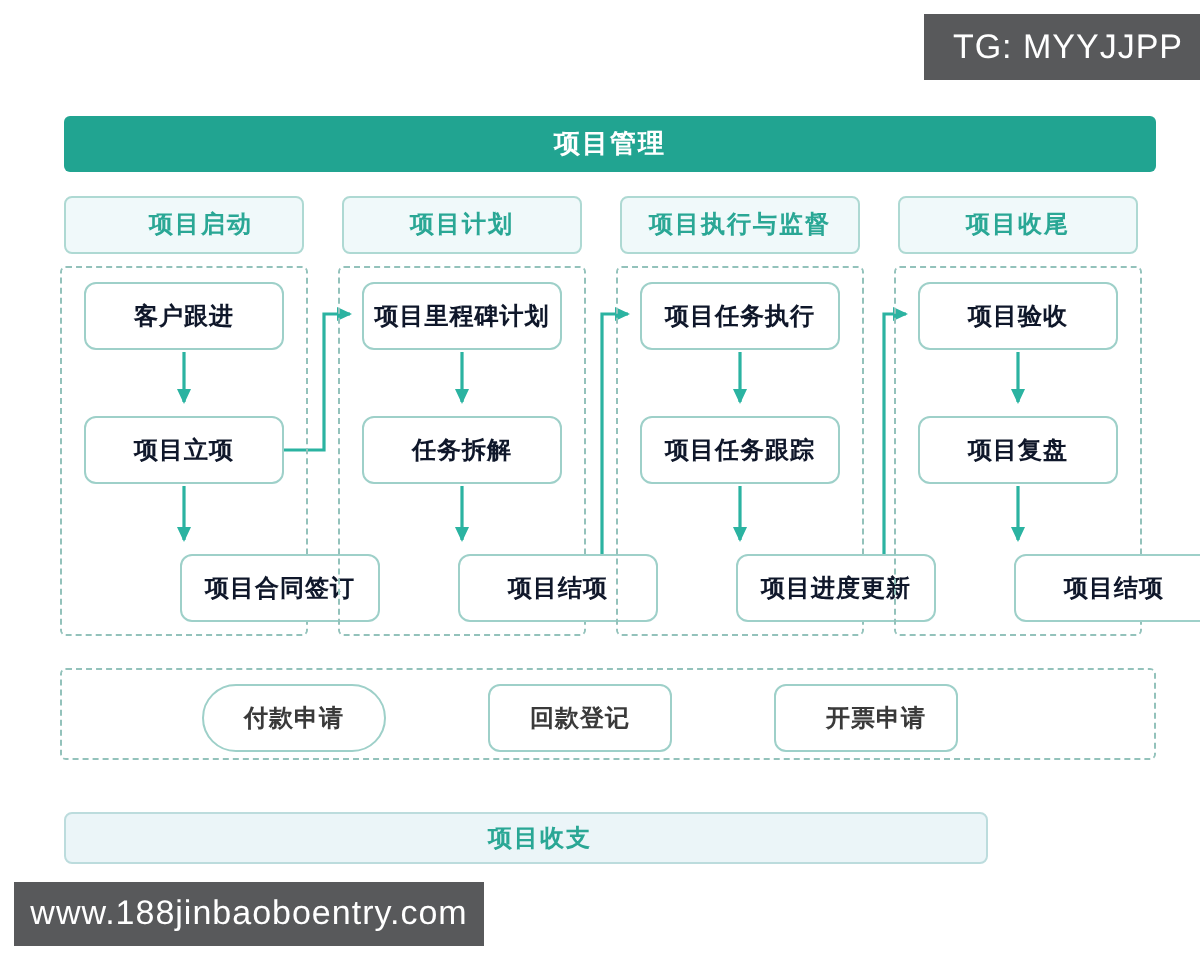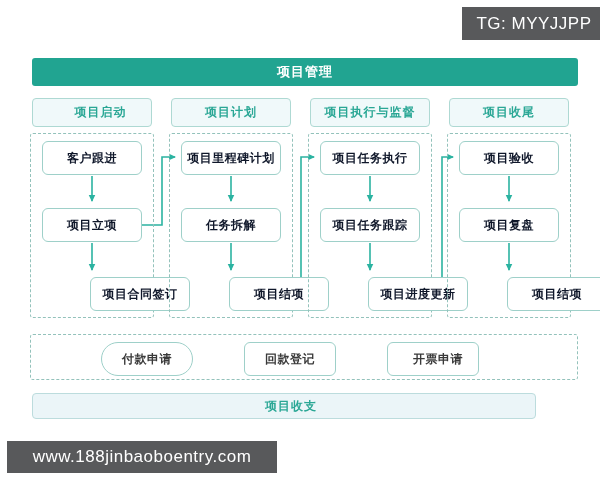--- a/index.html
+++ b/index.html
@@ -5,21 +5,21 @@
   * { margin:0; padding:0; box-sizing:border-box; }
   html,body { width:600px; height:480px; background:#ffffff; font-family:"Liberation Sans", sans-serif; }
   #stage { position:relative; width:600px; height:480px; background:#ffffff; overflow:hidden; }
 
   .dark-badge {
     position:absolute; background:#58595b; color:#ffffff;
     display:flex; align-items:center; justify-content:center;
     font-size:17px; letter-spacing:0.5px;
   }
   #tg-badge { left:462px; top:7px; width:144px; height:33px; }
-  #watermark { left:7px; top:441px; width:270px; height:32px; font-size:17px; }
+  #watermark { left:7px; top:441px; width:235px; height:32px; font-size:17px; }
 
   #main-title-bar {
     position:absolute; left:32px; top:58px; width:546px; height:28px;
     background:#21a491; border-radius:3px; color:#ffffff;
     display:flex; align-items:center; justify-content:center;
     font-size:13px; font-weight:bold; letter-spacing:1px;
   }
 
   .col-header {
     position:absolute; top:98px; height:29px; width:120px;
@@ -54,21 +54,21 @@
   }
   .finance-node {
     position:absolute; top:342px; width:92px; height:34px;
     background:#ffffff; border:1px solid #9ed0c9; border-radius:6px;
     color:#3a3a3a; font-size:12px; font-weight:bold;
     display:flex; align-items:center; justify-content:center; letter-spacing:0.5px;
   }
   .f0 { left:101px;border-radius:17px; } .f1 { left:244px; } .f2 { left:387px;padding-left:10px; }
 
   #footer-bar {
-    position:absolute; left:32px; top:393px; width:504px; height:26px;
+    position:absolute; left:32px; top:406px; width:462px; height:26px;
     background:#ebf5f8; border:1px solid #bcdcdd; border-radius:4px;
     color:#2aa795; font-size:12px; font-weight:bold;
     display:flex; align-items:center; justify-content:center; letter-spacing:1px;padding-left:14px;
   }
 
   #connector-layer { position:absolute; left:0; top:0; width:600px; height:480px; pointer-events:none; }
 </style>
 </head>
 <body>
 

